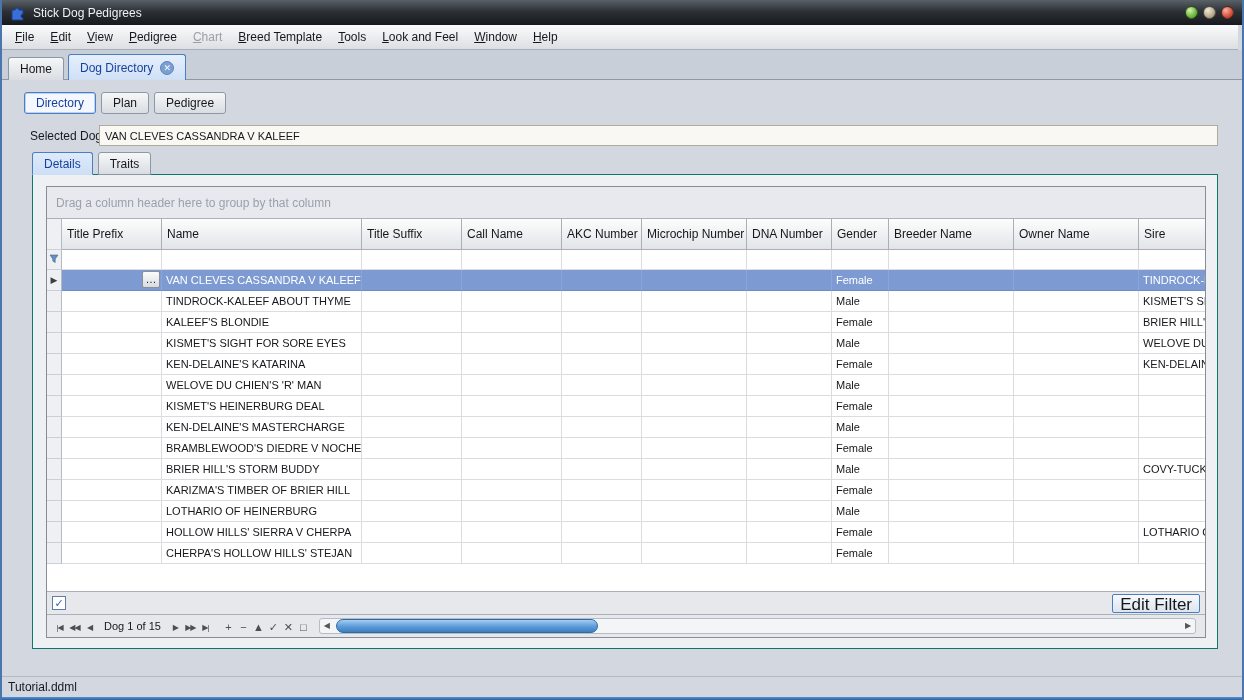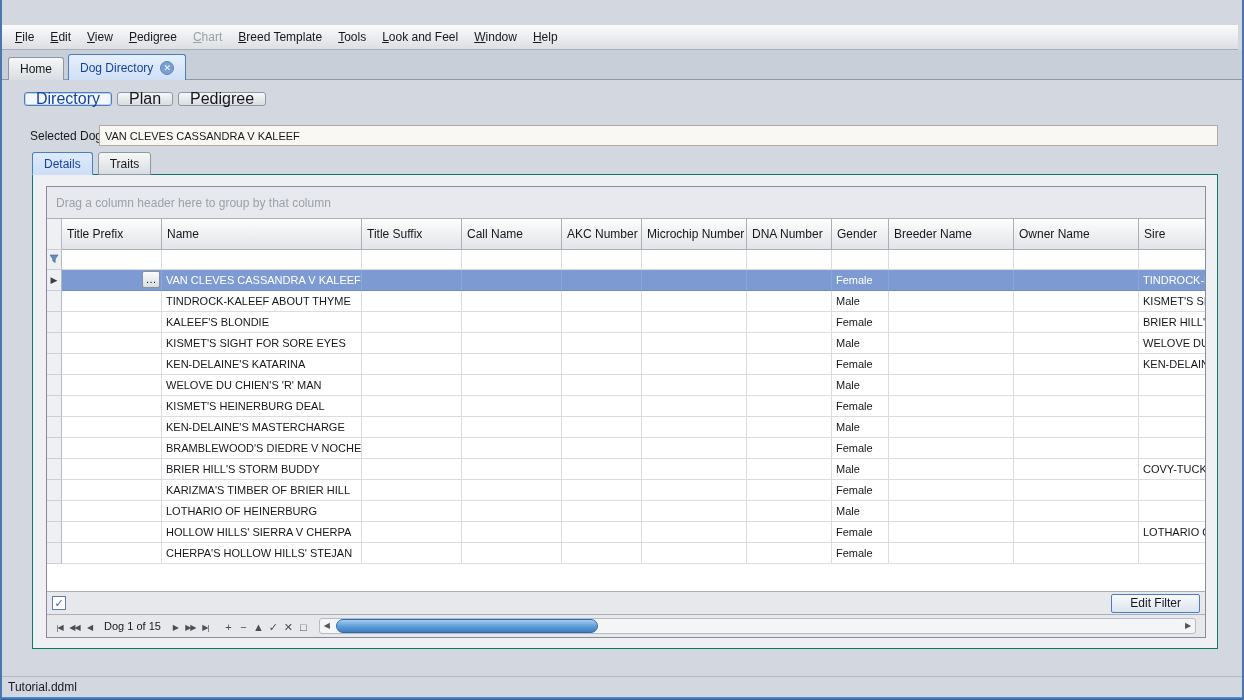--- a/index.html
+++ b/index.html
@@ -35,21 +35,21 @@
              background:linear-gradient(#f6f7f8,#d9dde2); margin-bottom:-1px; color:#16181b; }
   .doc-tab.active { background:linear-gradient(#e6effc,#cfe0f6); border-color:#4a7ec2;
                     color:#15419e; height:26px; position:relative; z-index:2; }
   .close-icon { width:14px; height:14px; border-radius:50%; background:#7aa0d2; border:1px solid #5c85bd;
                 color:#fff; font-size:9px; line-height:12px; text-align:center; }
 
   
   .content { position:absolute; top:81px; left:0; right:0; bottom:24px; background:#d3d8e0; }
 
   .view-tabs { position:absolute; top:11px; left:22px; display:flex; gap:5px; }
-  .vtab { height:14px; padding:0 11px; font-size:16px; display:flex; align-items:center;
+  .vtab { height:22px; padding:0 11px; font-size:12px; display:flex; align-items:center;
           border:1px solid #8e98a4; border-radius:3px; background:linear-gradient(#f6f7f8,#d9dde2); color:#16181b; }
   .vtab.active { background:#f4f8fe; border-color:#4a7ec2; color:#15419e; box-shadow:0 0 0 1px #bcd2ef inset; }
 
   .sel-dog-label { position:absolute; top:48px; left:28px; font-size:12px; color:#16181b; }
   .sel-dog-field { position:absolute; top:44px; left:97px; width:1119px; height:21px;
                    background:#faf8f2; border:1px solid #b2ab9d; font-size:11px; color:#16181b;
                    padding:0 5px; font-family:inherit; }
 
   .detail-tabs { position:absolute; top:71px; left:30px; display:flex; gap:5px; z-index:2; }
   .dtab { height:23px; padding:0 11px; font-size:12px; display:flex; align-items:center;
@@ -78,21 +78,21 @@
   tr.selected td { background:#7d9bd2; color:#fff; border-right-color:#8aa6d9; border-bottom-color:#6d8cc4; }
   tr.selected td.indicator { background:#eef0f3; color:#3a3f45; }
   .ellipsis-btn { position:absolute; right:1px; top:1px; width:18px; height:17px; font-size:11px; line-height:13px;
                   border:1px solid #8a9099; border-radius:2px; background:linear-gradient(#fbfbfb,#d9dce1);
                   color:#222; font-family:inherit; }
 
   .grid-footer { height:23px; background:#e6e8ec; border-top:1px solid #aab0b8; display:flex;
                  align-items:center; padding:0 5px; flex:0 0 auto; }
   .checkbox { width:14px; height:14px; background:#fff; border:1px solid #5f7ba8; font-size:11px;
               line-height:12px; text-align:center; color:#2a62c0; }
-  .edit-filter-btn { margin-left:auto; height:19px; padding:0 18px; font-size:12px; color:#15171a;
+  .edit-filter-btn { margin-left:auto; height:19px; padding:0 7px; font-size:17px; color:#15171a;
                      border:1px solid #4a7ec2; border-radius:2px; background:linear-gradient(#f7f9fc,#dde4ee);
                      font-family:inherit; }
 
   .navigator { height:23px; background:#e6e8ec; border-top:1px solid #aab0b8; display:flex;
                align-items:center; padding:0 5px; flex:0 0 auto; }
   .nav-btn { min-width:15px; height:16px; font-size:8px; color:#4a4f55; display:inline-flex;
              align-items:center; justify-content:center; padding:0 2px; letter-spacing:-1px; }
   .nav-btn.sym { font-size:11px; letter-spacing:0; }
   .nav-text { font-size:11px; color:#16181b; padding:0 7px; white-space:nowrap; }
   .nav-gap { width:8px; }
@@ -110,20 +110,31 @@
                border-top:1px solid #b4bac2; display:flex; align-items:center; padding:0 6px;
                font-size:12px; color:#16181b; }
   .bottom-strip { position:absolute; bottom:0; left:0; right:0; height:3px;
                   background:linear-gradient(#5a94d6,#2a5f9e); }
 </style>
 </head>
 <body>
 
 <div class="window">
 
+  <div class="titlebar">
+    <svg width="16" height="16" viewBox="0 0 16 16">
+      <path d="M2 5h3a2 2 0 1 1 4 0h4v4a2 2 0 1 0 0 4v2H2z" fill="#3a6fd8" stroke="#1c3f8f" stroke-width="1"></path>
+    </svg>
+    <span class="title-text">Stick Dog Pedigrees</span>
+    <div class="win-controls">
+      <span class="win-btn green"></span>
+      <span class="win-btn gray"></span>
+      <span class="win-btn red"></span>
+    </div>
+  </div>
 
   <div class="menubar">
       <span class="menu-item"><u>F</u>ile</span>
       <span class="menu-item"><u>E</u>dit</span>
       <span class="menu-item"><u>V</u>iew</span>
       <span class="menu-item"><u>P</u>edigree</span>
       <span class="menu-item disabled"><u>C</u>hart</span>
       <span class="menu-item"><u>B</u>reed Template</span>
       <span class="menu-item"><u>T</u>ools</span>
       <span class="menu-item"><u>L</u>ook and Feel</span>

